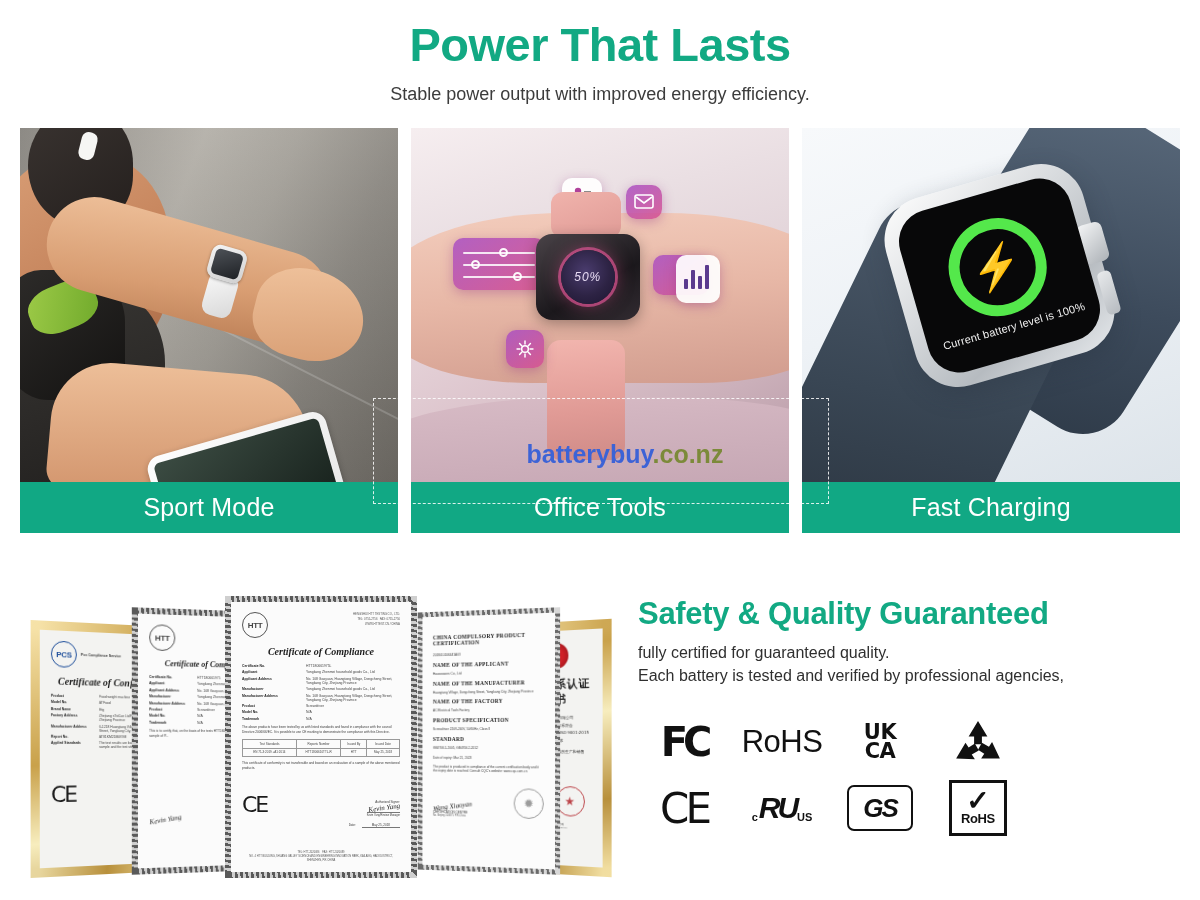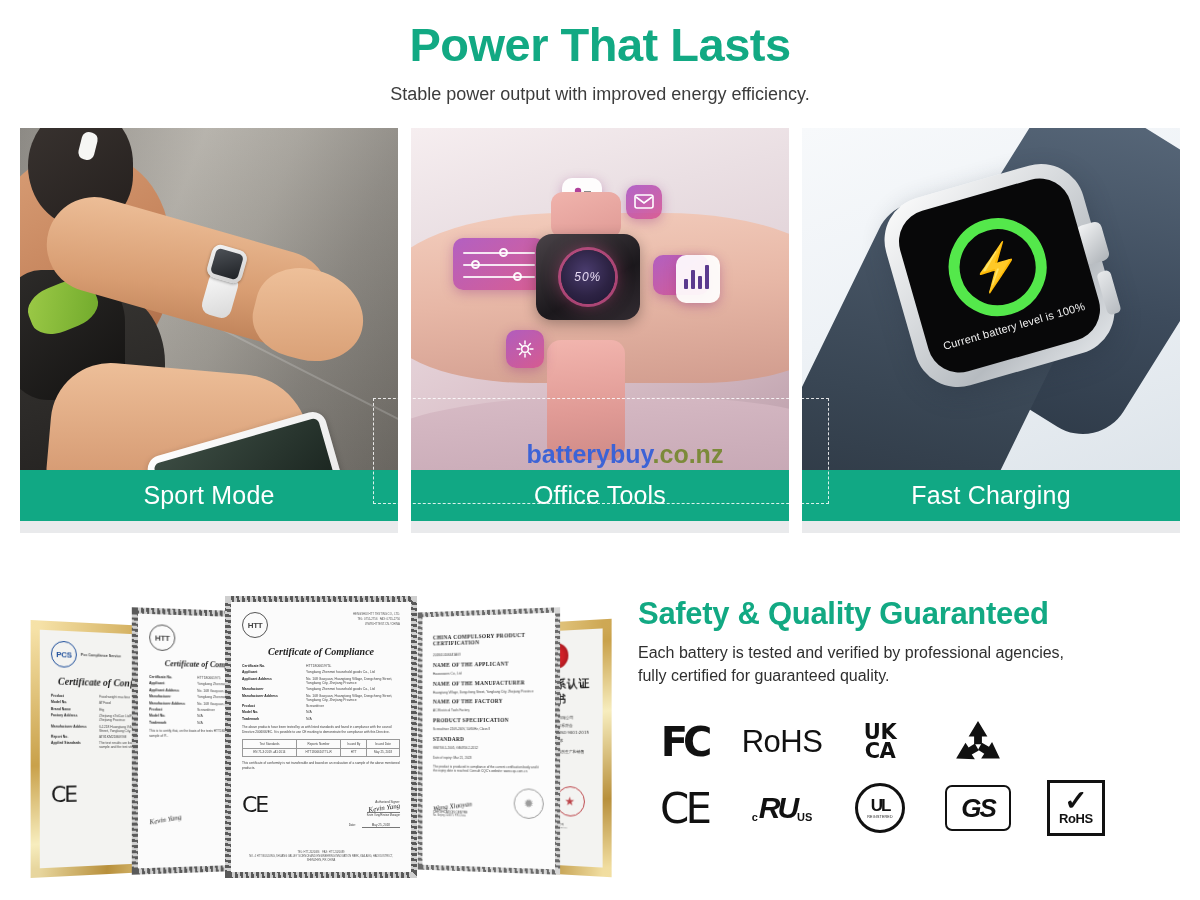--- a/index.html
+++ b/index.html
@@ -47,21 +47,21 @@
     overflow: hidden;
     background: #e9eaec;
   }
   .card-photo {
     position: absolute;
     inset: 0 0 51px 0;
     overflow: hidden;
   }
   .card-caption {
     position: absolute;
-    left: 0; right: 0; bottom: 12px;
+    left: 0; right: 0; bottom: 0;
     height: 51px;
     background: #11a884;
     color: #ffffff;
     font-size: 25px;
     display: flex;
     align-items: center;
     justify-content: center;
     letter-spacing: 0.2px;
   }
 
@@ -810,22 +810,22 @@
         </div>
         <div style="font-size:3px;margin-top:6px;">认证有限公司</div>
         <div style="font-size:2.4px;color:#666;">http://www.cnca.gov.cn</div>
       </div>
     </div>
   </div>
 
   <div class="safety-col">
     <div class="safety-title">Safety &amp; Quality Guaranteed</div>
     <div class="safety-desc">
+      <div>fully certified for guaranteed quality.</div>
       <div>Each battery is tested and verified by professional agencies,</div>
-      <div>fully certified for guaranteed quality.</div>
     </div>
 
     <div class="badges">
 
       <div class="badge-row">
         <div class="badge">
           <span class="b-fcc">FC</span>
         </div>
         <div class="badge">
           <span class="b-rohs">RoHS</span>
@@ -850,26 +850,20 @@
           <span class="b-ce">CE</span>
         </div>
         <div class="badge">
           <span class="b-culus">
             <span class="c-small">c</span>
             <span class="ru">RU</span>
             <span class="us-small">US</span>
           </span>
         </div>
         <div class="badge">
-          <div class="b-ul">
-            <div class="ulmark">UL</div>
-            <div class="ulsub">REGISTERED</div>
-          </div>
-        </div>
-        <div class="badge">
           <div class="b-gs">GS</div>
         </div>
         <div class="badge">
           <div class="b-rohs-box">
             <div class="tick">✓</div>
             <div class="lbl">RoHS</div>
           </div>
         </div>
       </div>
     </div>

